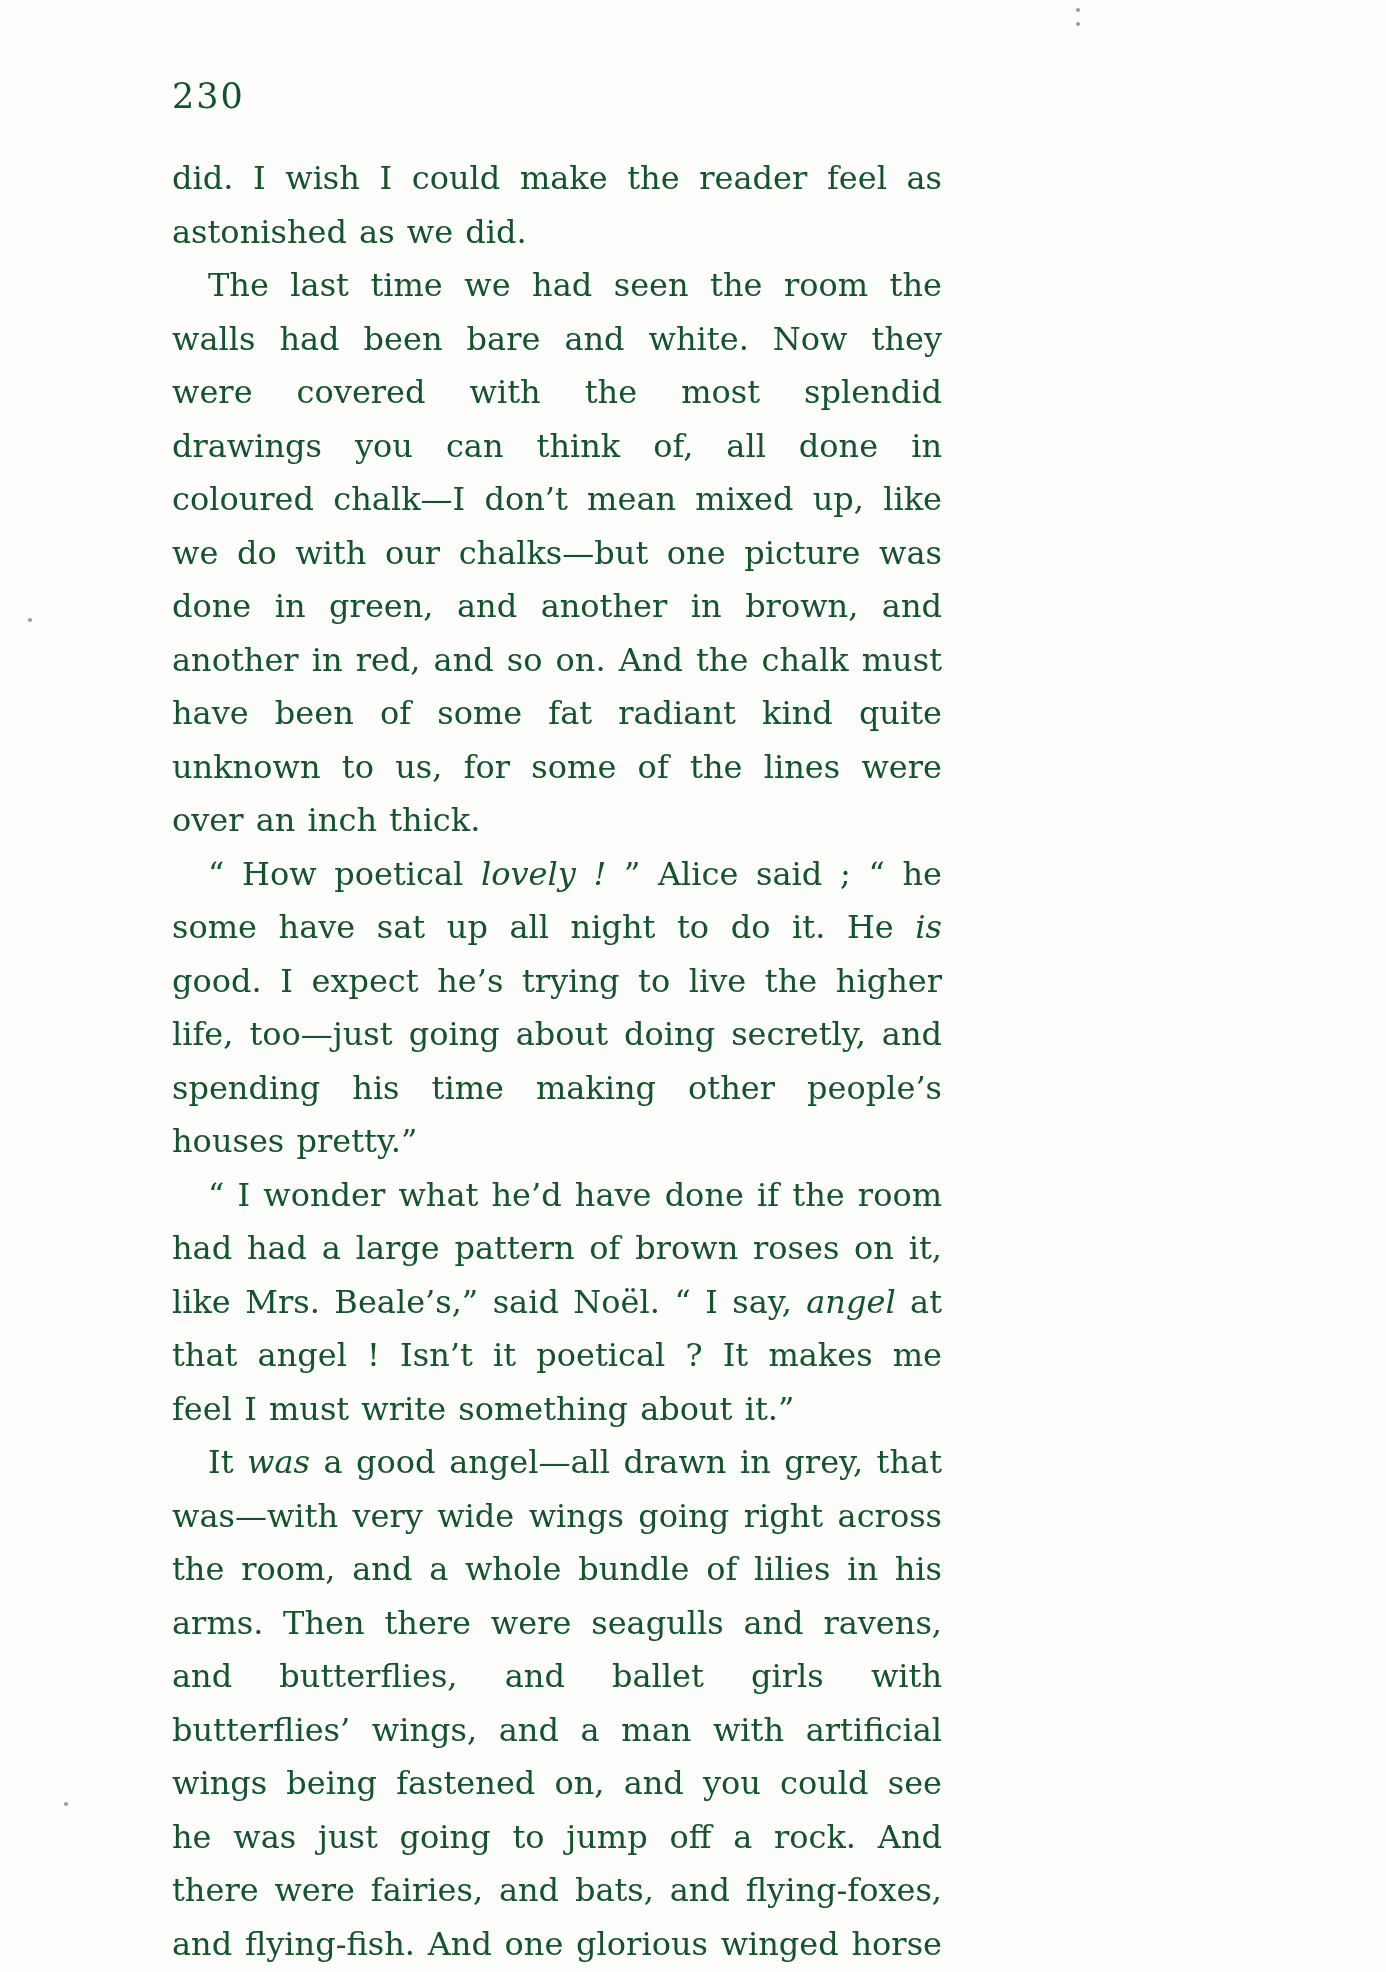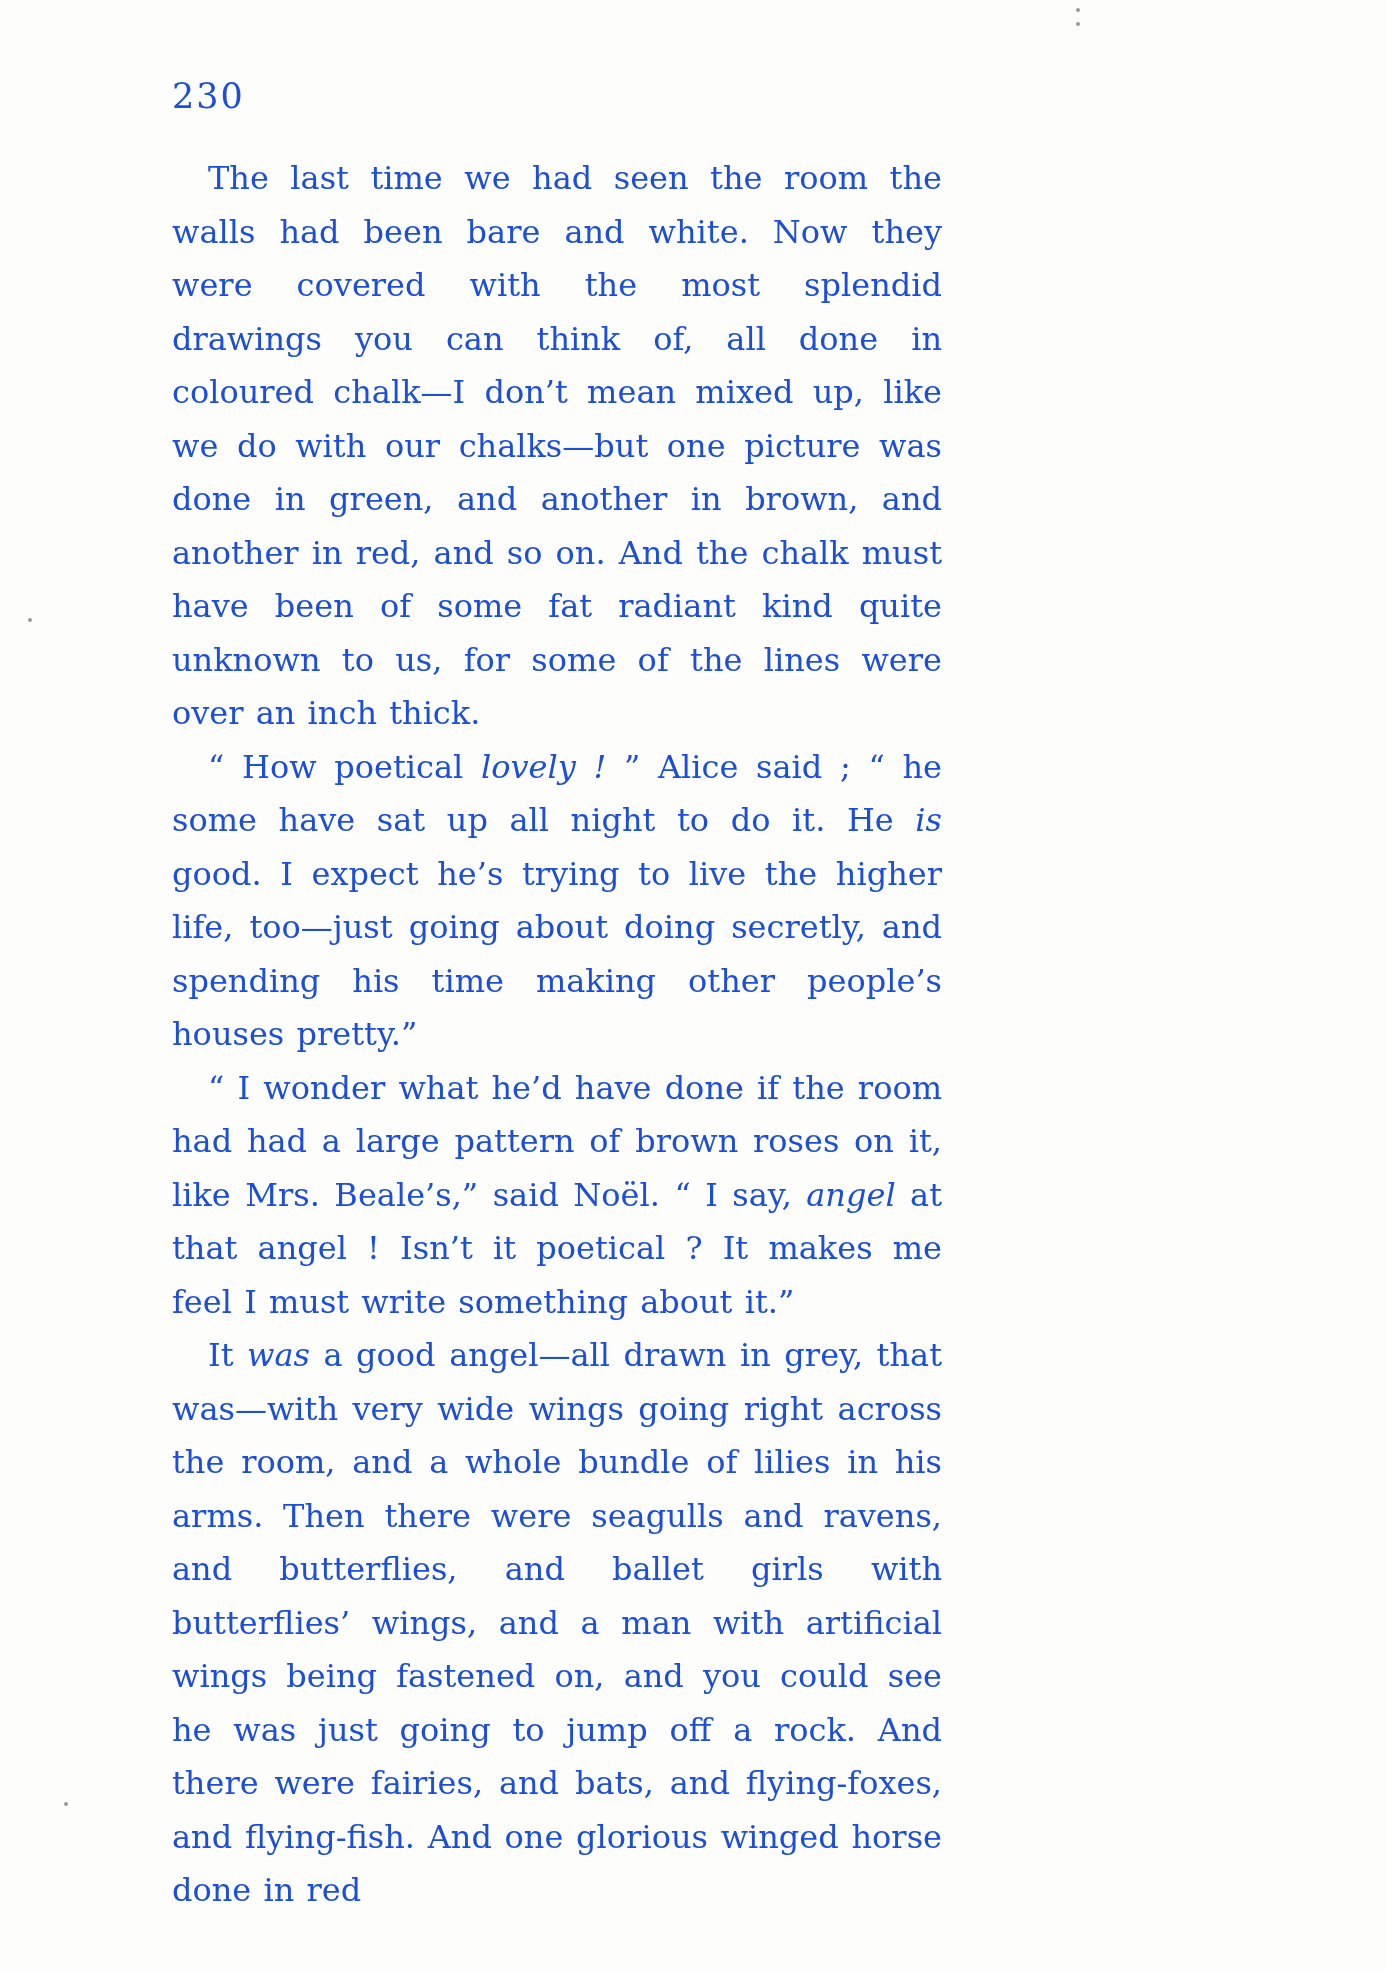--- a/index.html
+++ b/index.html
@@ -7,21 +7,21 @@
     margin: 0;
     padding: 0;
     background: #ffffff;
   }
   .page {
     position: relative;
     width: 1386px;
     height: 1972px;
     margin: 0 auto;
     background: #fdfdfb;
-    color: #1d4ed8;
+    color: #14532d;
     font-family: "DejaVu Serif", "Liberation Serif", serif;
     overflow: hidden;
   }
   .content {
     position: absolute;
     left: 172px;
     top: 76px;
     width: 770px;
   }
   .header {
@@ -70,20 +70,21 @@
   <span class="artifact a2"></span>
   <span class="artifact a3"></span>
   <span class="artifact a4"></span>
 
   <div class="content">
     <div class="header">
       <span class="page-number">230</span>
     </div>
 
     <div class="body-text" id="page-body">
+        <p class=""><span>did.  I wish I could make the reader feel as astonished as we did.</span></p>
         <p class="indent"><span>The last time we had seen the room the walls had been bare and white.  Now they were covered with the most splendid drawings you can think of, all done in coloured chalk—I don’t mean mixed up, like we do with our chalks—but one picture was done in green, and another in brown, and another in red, and so on.  And the chalk must have been of some fat radiant kind quite unknown to us, for some of the lines were over an inch thick.</span></p>
         <p class="indent"><span>“ How poetical </span><em>lovely ! </em><span>”  Alice said ;  “ he some have sat up all night to do it.  He </span><em>is</em><span> good.  I expect he’s trying to live the higher life, too—just going about doing secretly, and spending his time making other people’s houses pretty.”</span></p>
         <p class="indent"><span>“ I wonder what he’d have done if the room had had a large pattern of brown roses on it, like Mrs. Beale’s,” said Noël.  “ I say, </span><em>angel</em><span> at that angel !  Isn’t it poetical ?  It makes me feel I must write something about it.”</span></p>
         <p class="indent"><span>It </span><em>was</em><span> a good angel—all drawn in grey, that was—with very wide wings going right across the room, and a whole bundle of lilies in his arms.  Then there were seagulls and ravens, and butterflies, and ballet girls with butterflies’ wings, and a man with artificial wings being fastened on, and you could see he was just going to jump off a rock.  And there were fairies, and bats, and flying-foxes, and flying-fish.  And one glorious winged horse done in red</span></p>
       </div>
   </div>
 
 </div>
 
 </body></html>

